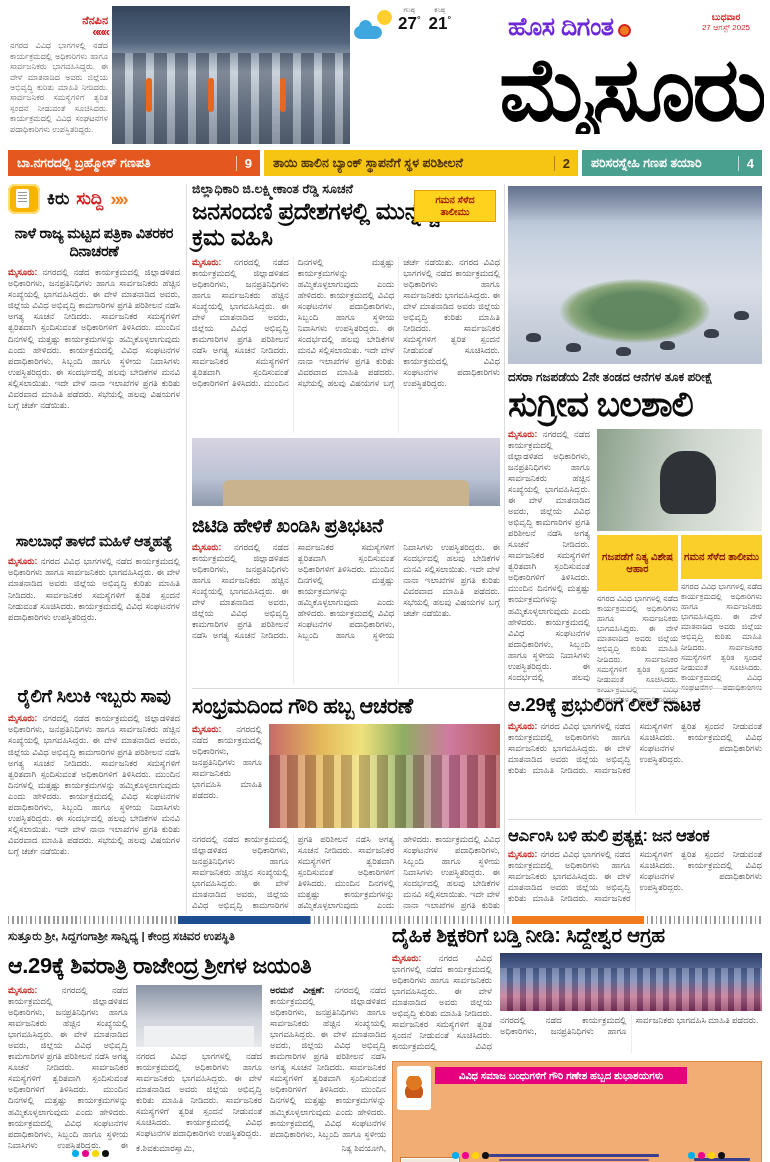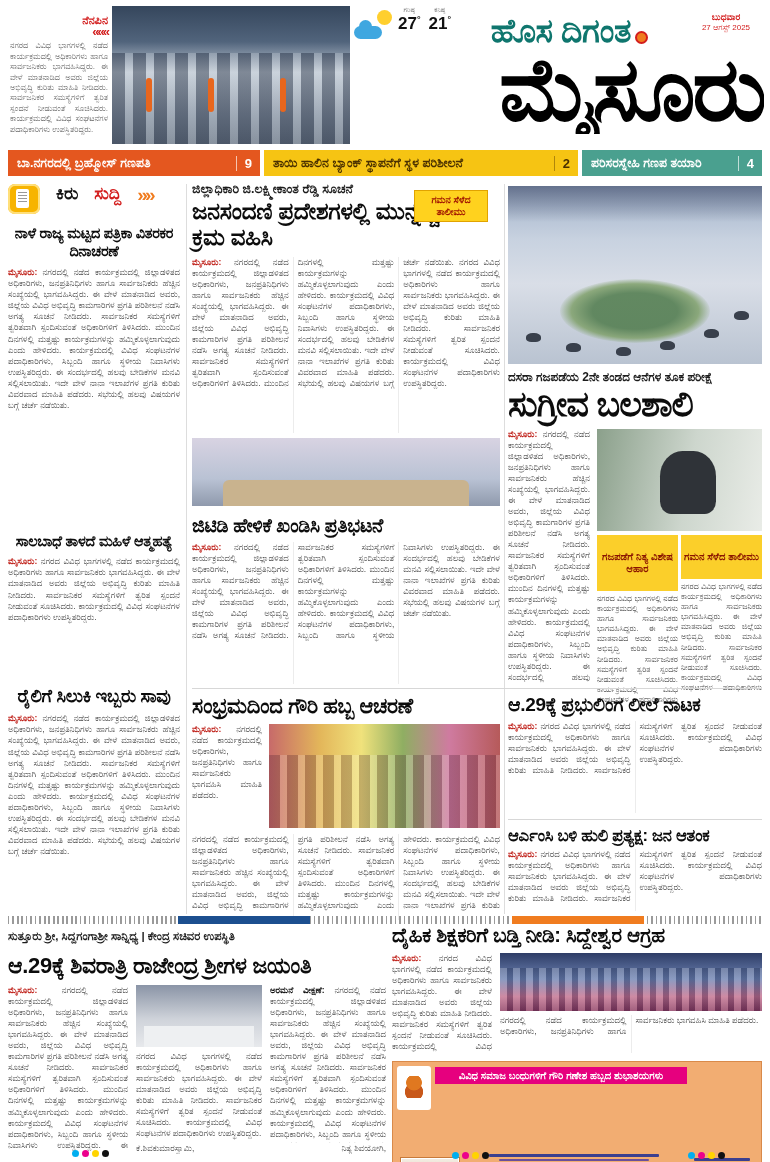--- a/index.html
+++ b/index.html
@@ -19,39 +19,39 @@
   .kick { font-weight:bold; color:#1c1c1c; }
   .head { font-weight:bold; color:#0c0c0c; letter-spacing:-0.3px; }
 
   
   .vr { width:1px; background:#ddd; }
   .hr { height:1px; background:#d7d7d7; }
   .tickrow { height:8px; background:repeating-linear-gradient(90deg,#9a9a9a 0 1.5px, transparent 1.5px 4.5px); }
 
   
   .city { font-size:88px; font-weight:bold; line-height:1.0; color:#000; letter-spacing:-3px; text-align:right; white-space:nowrap; overflow:hidden; }
-  .logo { color:#0f766e; font-weight:bold; font-size:33px; letter-spacing:-0.5px; white-space:nowrap; }
+  .logo { color:#6d28d9; font-weight:bold; font-size:25px; letter-spacing:-0.5px; white-space:nowrap; }
   .logomark { display:inline-block; width:13px; height:13px; border-radius:50%; background:#f07c1f; border:2px solid #d31d1d; vertical-align:middle; }
   .dateblk { color:#d31d1d; text-align:center; line-height:1.2; }
   .temp { font-size:17px; font-weight:bold; color:#111; }
   .templab { font-size:6.5px; color:#777; text-align:center; }
   .deg { font-size:9px; vertical-align:top; }
   .wsun { width:15px; height:15px; border-radius:50%; background:#ffcf2e; position:absolute; right:2px; top:0; }
   .wcloud { width:28px; height:13px; border-radius:8px; background:#3fa7e0; position:absolute; left:0; bottom:1px; }
   .wcloud:before { content:""; position:absolute; width:13px; height:13px; border-radius:50%; background:#3fa7e0; top:-6px; left:5px; }
 
   
   .strip { display:flex; align-items:center; height:26px; font-weight:bold; font-size:12.5px; padding-left:9px; overflow:hidden; }
   .strip .num { margin-left:auto; padding:0 8px; font-size:13px; border-left:1px solid rgba(255,255,255,.65); }
   .s1 { background:#e4571f; color:#fff; }
   .s2 { background:#f6c413; color:#4a3000; } .s2 .num { border-left-color:rgba(90,60,0,.45); }
   .s3 { background:#4aa08f; color:#fff; }
 
   
-  .kiru { display:flex; align-items:flex-start; gap:16px; }
+  .kiru { display:flex; align-items:center; gap:7px; }
   .kiru-hex { width:32px; height:30px; background:#f7b400; border-radius:7px; position:relative; box-shadow:0 0 0 2px #ffdf7a inset; }
   .kiru-hex:before { content:""; position:absolute; left:8px; top:5px; width:13px; height:19px; background:
      linear-gradient(#fff 0 0) 0 0/13px 19px no-repeat; border-radius:2px; }
   .kiru-hex:after { content:""; position:absolute; left:10px; top:8px; width:9px; height:12px;
      background:repeating-linear-gradient(#9a9a9a 0 1px, transparent 1px 3px); }
   .kiru-t1 { font-size:17px; font-weight:bold; color:#111; }
   .kiru-t2 { font-size:17px; font-weight:bold; color:#d31d1d; }
   .kiru-ch { font-size:19px; font-weight:bold; color:#f07c1f; letter-spacing:-3px; }
 
   
@@ -187,21 +187,21 @@
   <div class="btxt cols3" style="margin-top:6px; height:176px;">
     <span class="dl">ಮೈಸೂರು:</span> <span>ನಗರದಲ್ಲಿ ನಡೆದ ಕಾರ್ಯಕ್ರಮದಲ್ಲಿ ಜಿಲ್ಲಾಡಳಿತದ ಅಧಿಕಾರಿಗಳು, ಜನಪ್ರತಿನಿಧಿಗಳು ಹಾಗೂ ಸಾರ್ವಜನಿಕರು ಹೆಚ್ಚಿನ ಸಂಖ್ಯೆಯಲ್ಲಿ ಭಾಗವಹಿಸಿದ್ದರು. ಈ ವೇಳೆ ಮಾತನಾಡಿದ ಅವರು, ಜಿಲ್ಲೆಯ ವಿವಿಧ ಅಭಿವೃದ್ಧಿ ಕಾಮಗಾರಿಗಳ ಪ್ರಗತಿ ಪರಿಶೀಲನೆ ನಡೆಸಿ ಅಗತ್ಯ ಸೂಚನೆ ನೀಡಿದರು. ಸಾರ್ವಜನಿಕರ ಸಮಸ್ಯೆಗಳಿಗೆ ತ್ವರಿತವಾಗಿ ಸ್ಪಂದಿಸುವಂತೆ ಅಧಿಕಾರಿಗಳಿಗೆ ತಿಳಿಸಿದರು. ಮುಂದಿನ ದಿನಗಳಲ್ಲಿ ಮತ್ತಷ್ಟು ಕಾರ್ಯಕ್ರಮಗಳನ್ನು ಹಮ್ಮಿಕೊಳ್ಳಲಾಗುವುದು ಎಂದು ಹೇಳಿದರು. ಕಾರ್ಯಕ್ರಮದಲ್ಲಿ ವಿವಿಧ ಸಂಘಟನೆಗಳ ಪದಾಧಿಕಾರಿಗಳು, ಸಿಬ್ಬಂದಿ ಹಾಗೂ ಸ್ಥಳೀಯ ನಿವಾಸಿಗಳು ಉಪಸ್ಥಿತರಿದ್ದರು. ಈ ಸಂದರ್ಭದಲ್ಲಿ ಹಲವು ಬೇಡಿಕೆಗಳ ಮನವಿ ಸಲ್ಲಿಸಲಾಯಿತು. ಇದೇ ವೇಳೆ ನಾನಾ ಇಲಾಖೆಗಳ ಪ್ರಗತಿ ಕುರಿತು ವಿವರವಾದ ಮಾಹಿತಿ ಪಡೆದರು. ಸಭೆಯಲ್ಲಿ ಹಲವು ವಿಷಯಗಳ ಬಗ್ಗೆ ಚರ್ಚೆ ನಡೆಯಿತು.</span> <span>ನಗರದ ವಿವಿಧ ಭಾಗಗಳಲ್ಲಿ ನಡೆದ ಕಾರ್ಯಕ್ರಮದಲ್ಲಿ ಅಧಿಕಾರಿಗಳು ಹಾಗೂ ಸಾರ್ವಜನಿಕರು ಭಾಗವಹಿಸಿದ್ದರು. ಈ ವೇಳೆ ಮಾತನಾಡಿದ ಅವರು ಜಿಲ್ಲೆಯ ಅಭಿವೃದ್ಧಿ ಕುರಿತು ಮಾಹಿತಿ ನೀಡಿದರು. ಸಾರ್ವಜನಿಕರ ಸಮಸ್ಯೆಗಳಿಗೆ ತ್ವರಿತ ಸ್ಪಂದನೆ ನೀಡುವಂತೆ ಸೂಚಿಸಿದರು. ಕಾರ್ಯಕ್ರಮದಲ್ಲಿ ವಿವಿಧ ಸಂಘಟನೆಗಳ ಪದಾಧಿಕಾರಿಗಳು ಉಪಸ್ಥಿತರಿದ್ದರು.</span>
   </div>
   <div class="ph ph-meeting" style="margin-top:5px; width:308px; height:68px;"></div>
   <div class="head" style="font-size:19px; margin-top:9px;">ಜಿಟಿಡಿ ಹೇಳಿಕೆ ಖಂಡಿಸಿ ಪ್ರತಿಭಟನೆ</div>
   <div class="btxt cols3" style="margin-top:5px; height:142px;">
     <span class="dl">ಮೈಸೂರು:</span> <span>ನಗರದಲ್ಲಿ ನಡೆದ ಕಾರ್ಯಕ್ರಮದಲ್ಲಿ ಜಿಲ್ಲಾಡಳಿತದ ಅಧಿಕಾರಿಗಳು, ಜನಪ್ರತಿನಿಧಿಗಳು ಹಾಗೂ ಸಾರ್ವಜನಿಕರು ಹೆಚ್ಚಿನ ಸಂಖ್ಯೆಯಲ್ಲಿ ಭಾಗವಹಿಸಿದ್ದರು. ಈ ವೇಳೆ ಮಾತನಾಡಿದ ಅವರು, ಜಿಲ್ಲೆಯ ವಿವಿಧ ಅಭಿವೃದ್ಧಿ ಕಾಮಗಾರಿಗಳ ಪ್ರಗತಿ ಪರಿಶೀಲನೆ ನಡೆಸಿ ಅಗತ್ಯ ಸೂಚನೆ ನೀಡಿದರು. ಸಾರ್ವಜನಿಕರ ಸಮಸ್ಯೆಗಳಿಗೆ ತ್ವರಿತವಾಗಿ ಸ್ಪಂದಿಸುವಂತೆ ಅಧಿಕಾರಿಗಳಿಗೆ ತಿಳಿಸಿದರು. ಮುಂದಿನ ದಿನಗಳಲ್ಲಿ ಮತ್ತಷ್ಟು ಕಾರ್ಯಕ್ರಮಗಳನ್ನು ಹಮ್ಮಿಕೊಳ್ಳಲಾಗುವುದು ಎಂದು ಹೇಳಿದರು. ಕಾರ್ಯಕ್ರಮದಲ್ಲಿ ವಿವಿಧ ಸಂಘಟನೆಗಳ ಪದಾಧಿಕಾರಿಗಳು, ಸಿಬ್ಬಂದಿ ಹಾಗೂ ಸ್ಥಳೀಯ ನಿವಾಸಿಗಳು ಉಪಸ್ಥಿತರಿದ್ದರು. ಈ ಸಂದರ್ಭದಲ್ಲಿ ಹಲವು ಬೇಡಿಕೆಗಳ ಮನವಿ ಸಲ್ಲಿಸಲಾಯಿತು. ಇದೇ ವೇಳೆ ನಾನಾ ಇಲಾಖೆಗಳ ಪ್ರಗತಿ ಕುರಿತು ವಿವರವಾದ ಮಾಹಿತಿ ಪಡೆದರು. ಸಭೆಯಲ್ಲಿ ಹಲವು ವಿಷಯಗಳ ಬಗ್ಗೆ ಚರ್ಚೆ ನಡೆಯಿತು.</span>
   </div>
 </div>
 
-<div class="abs ylabel" style="left:414px; top:190px; width:74px; z-index:5;">
+<div class="abs ylabel" style="left:414px; top:190px; width:82px; z-index:5;">
   <div>ಗಮನ ಸೆಳೆದ</div>
   <div>ತಾಲೀಮು</div>
 </div>
 
 <div class="abs" style="left:508px; top:186px; width:254px;">
   <div class="ph ph-circle" style="width:254px; height:178px;">
     <span class="eleph" style="left:18px; bottom:22px;"></span>
     <span class="eleph" style="left:58px; bottom:12px;"></span>
     <span class="eleph" style="left:108px; bottom:8px;"></span>
     <span class="eleph" style="left:152px; bottom:14px;"></span>

